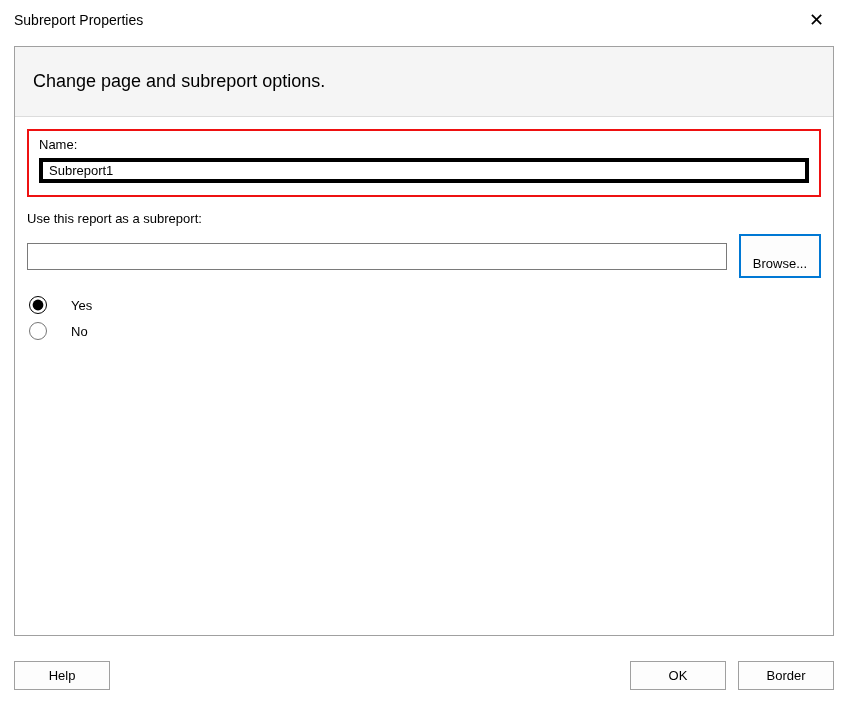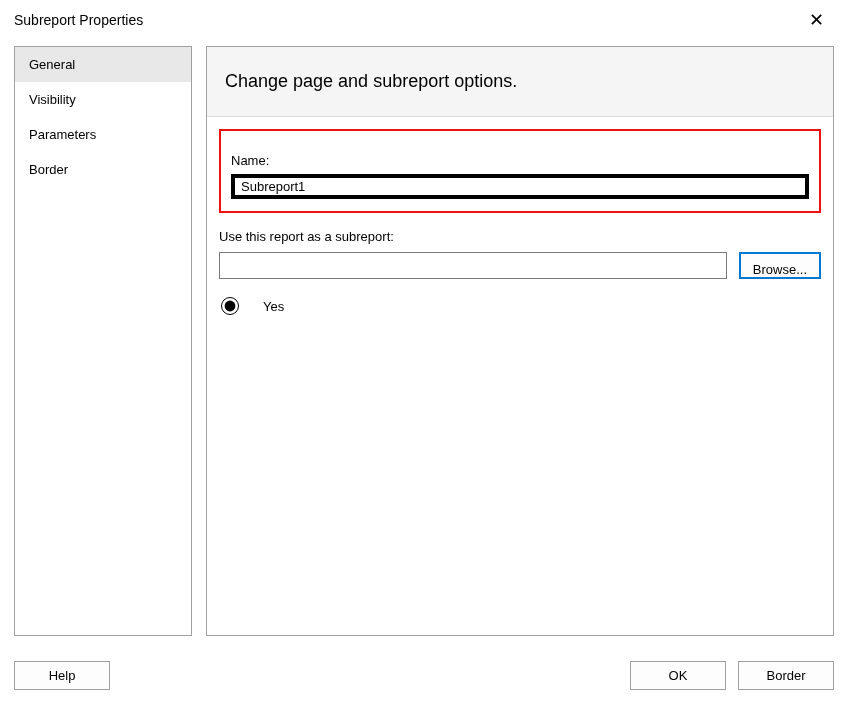--- a/index.html
+++ b/index.html
@@ -68,21 +68,20 @@
     }
     .highlight-box {
       border: 2px solid #e11;
       padding: 6px 10px 12px 10px;
       margin-bottom: 14px;
     }
     .field-label {
       font-size: 13px;
       margin-bottom: 6px;
       display: block;
-      margin-top: 16px;
     }
     .text-input {
       width: 100%;
       padding: 4px 6px;
       font-size: 13px;
       border: 4px solid #000000;
       font-family: inherit;
       height: 25px;
     }
     .subreport-row {
@@ -92,21 +91,21 @@
       align-items: center;
     }
     .subreport-input {
       flex: 1;
       padding: 4px 6px;
       font-size: 13px;
       border: 1px solid #7a7a7a;
       height: 27px;
     }
     .browse-btn {
-      padding: 8px 12px;
+      padding: 20px 12px;
       font-size: 13px;
       border: 2px solid #0078d4;
       background: #fdfdfd;
       cursor: pointer;
       height: 27px;
       font-family: inherit;
     }
     .radio-row {
       display: flex;
       align-items: center;
@@ -147,26 +146,20 @@
   </style>
 </head>
 <body>
 
 <div class="titlebar">
   <div class="title">Subreport Properties</div>
   <div class="close-x">✕</div>
 </div>
 
 <div class="main-area">
-  <div class="sidebar">
-    <div class="sidebar-item selected">General</div>
-    <div class="sidebar-item">Visibility</div>
-    <div class="sidebar-item">Parameters</div>
-    <div class="sidebar-item">Border</div>
-  </div>
 
   <div class="content">
     <div class="content-header">Change page and subreport options.</div>
     <div class="content-body">
 
       <div class="highlight-box">
         <label class="field-label">Name:</label>
         <input class="text-input" type="text" value="Subreport1" style="">
       </div>
 
@@ -175,20 +168,24 @@
       </div>
       <div class="subreport-row">
         <input class="subreport-input" type="text" value="" style="">
         <button class="browse-btn">Browse...</button>
       </div>
 
       <div class="radio-row">
         <input type="radio" name="omit" checked="" style="">
         <span>Yes</span>
       </div>
+      <div class="radio-row">
+        <input type="radio" name="omit" style="">
+        <span>No</span>
+      </div>
 
     </div>
   </div>
 </div>
 
 <div class="footer">
   <button class="dlg-btn">Help</button>
   <div class="footer-right">
     <button class="dlg-btn">OK</button>
     <button class="dlg-btn">Border</button>

